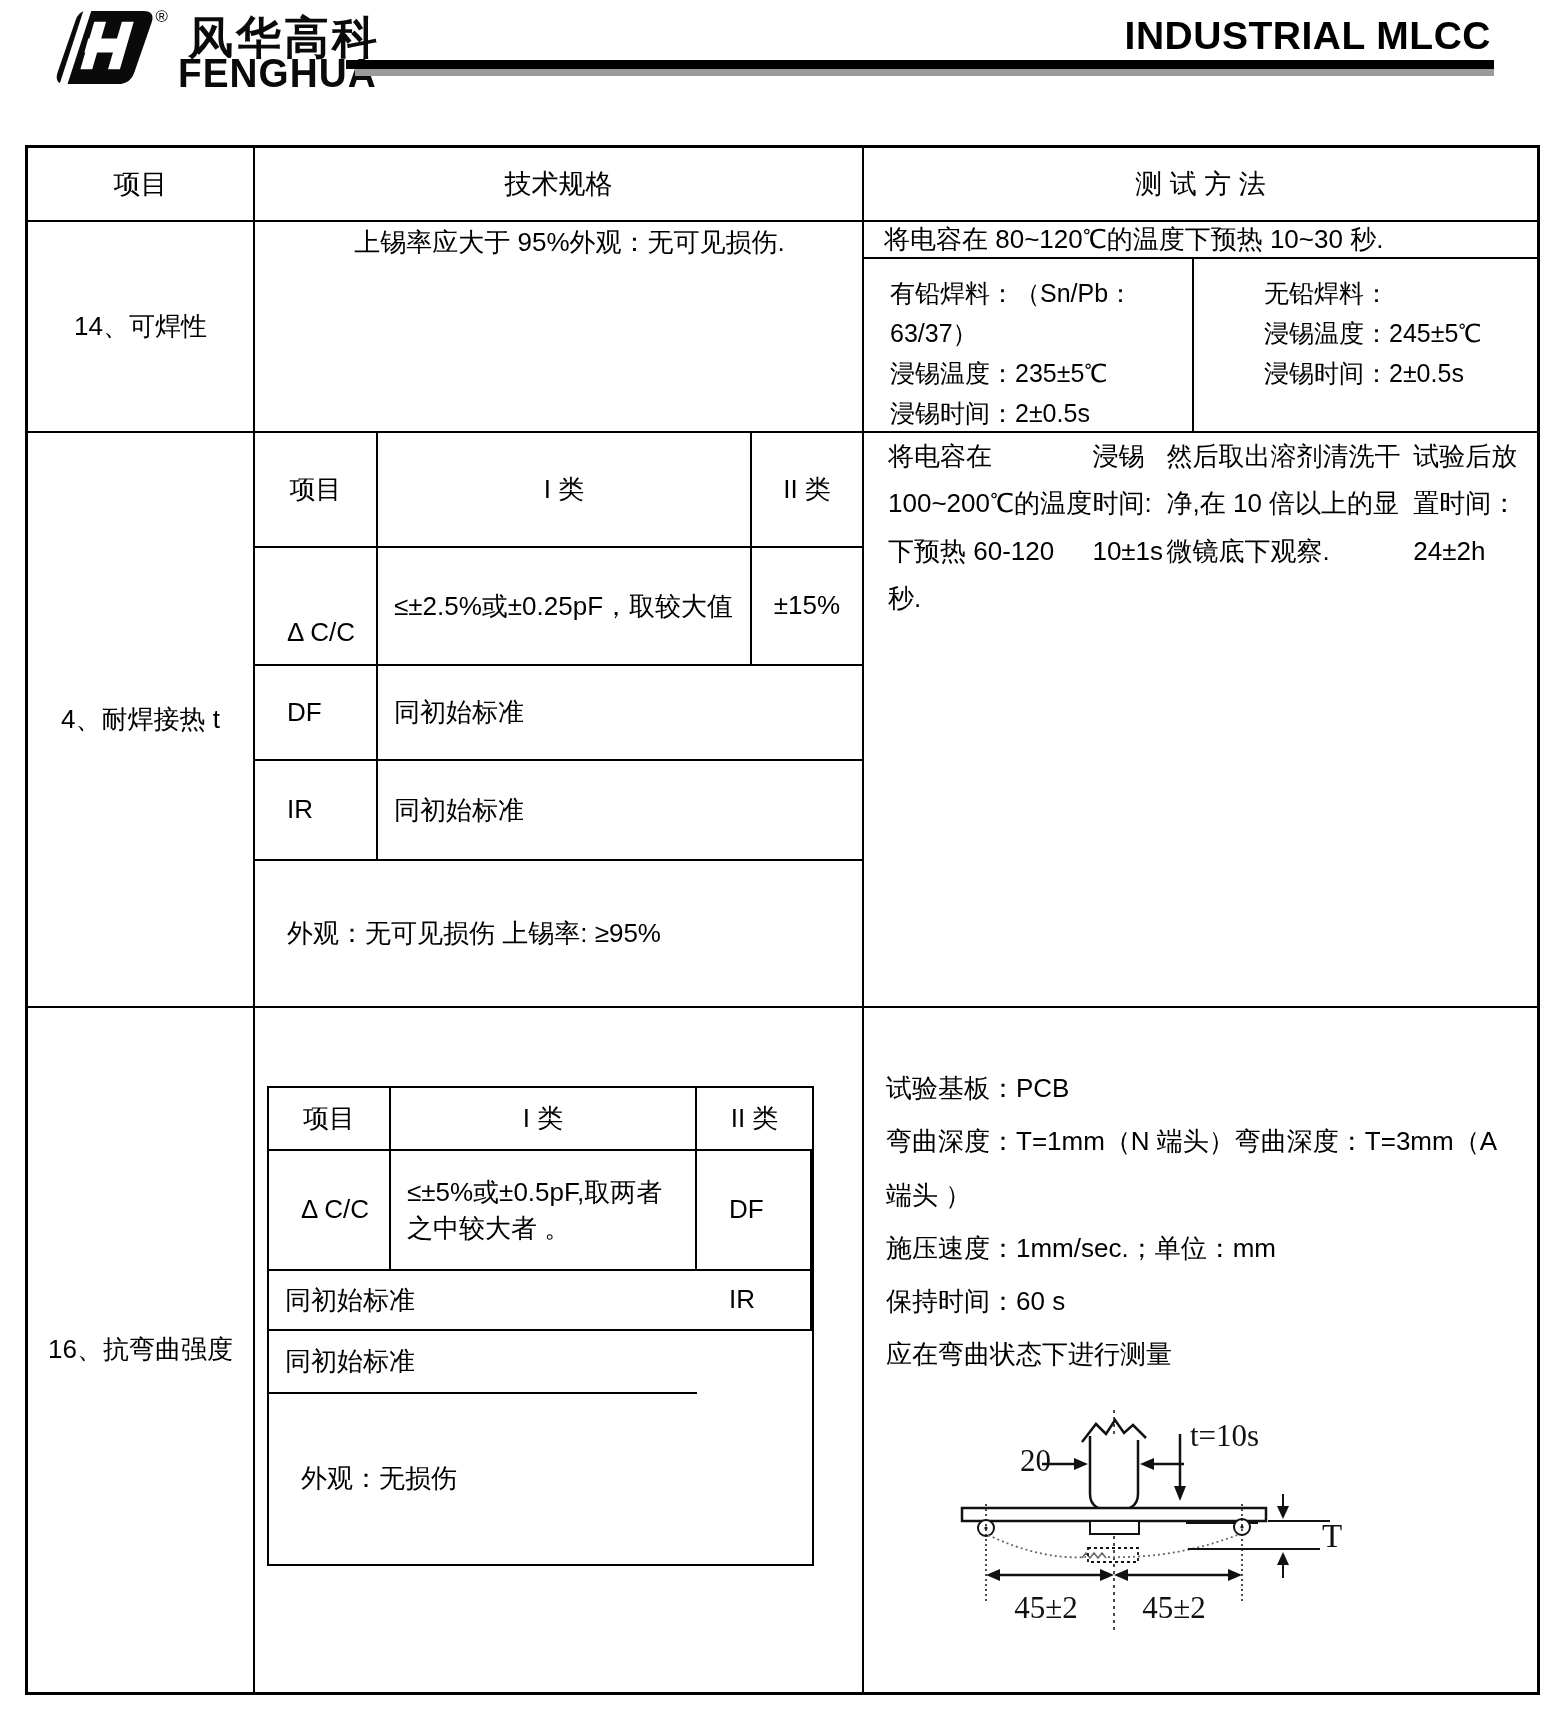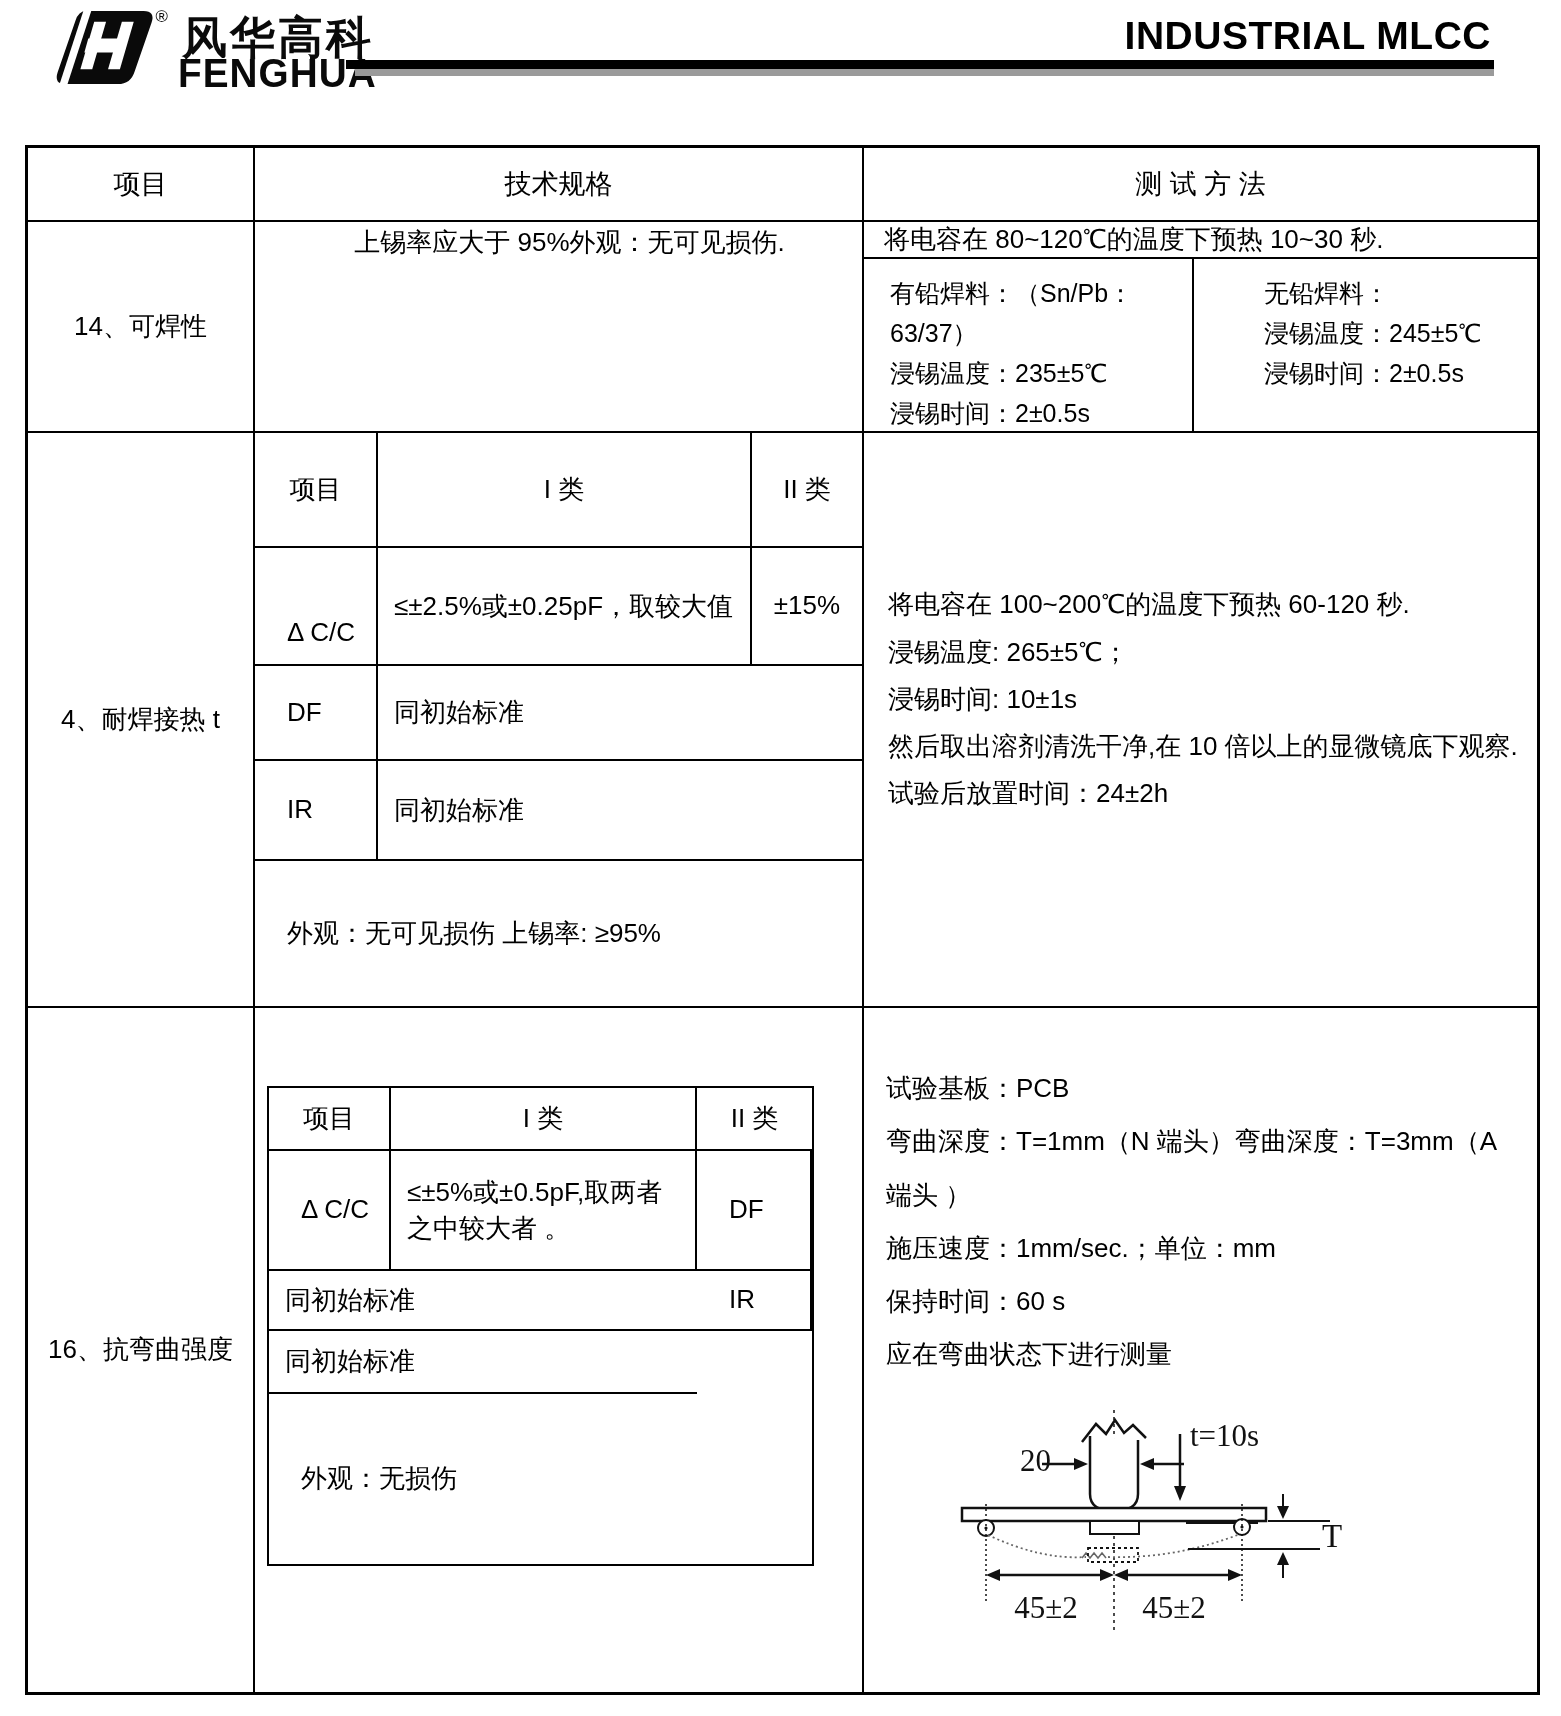--- a/index.html
+++ b/index.html
@@ -2,21 +2,21 @@
 <html><head>
 <meta charset="utf-8">
 <style>
   html,body{margin:0;padding:0;background:#888;}
   #canvas{
     position:relative;width:1561px;height:1716px;background:#fff;
     font-family:"Liberation Sans",sans-serif;color:#000;overflow:hidden;
   }
   
   #logo{position:absolute;left:52px;top:6px;width:120px;height:84px;}
-  #brand-cn{position:absolute;left:182px;top:8px;font-size:45px;font-weight:700;letter-spacing:3px;color:#0a0a0a;}
+  #brand-cn{position:absolute;left:188px;top:8px;font-size:45px;font-weight:700;letter-spacing:3px;color:#0a0a0a;}
   #brand-en{position:absolute;left:178px;top:50px;font-size:38px;font-weight:700;letter-spacing:1px;color:#0a0a0a;transform:scale(1.02,1.08);transform-origin:left top;}
   #doc-title{position:absolute;right:70px;top:14px;font-size:39px;font-weight:700;letter-spacing:.5px;}
   #rule{position:absolute;left:346px;top:60px;width:1148px;}
   #rule .b1{height:9px;background:#000;}
   #rule .b2{height:7px;background:#9a9a9a;margin-left:9px;width:1139px;}
   
   #tbl{
     position:absolute;left:25px;top:145px;width:1509px;height:1544px;
     border:3px solid #000;display:grid;
     grid-template-columns:227px 609px 673px;
@@ -44,21 +44,21 @@
   .itbl .lft{padding-left:32px;}
   .itbl .low{align-items:flex-end;padding-bottom:14px;}
   .itbl15{grid-template-columns:123px 374px 1fr;grid-template-rows:115px 118px 95px 100px 1fr;}
   .sp2{grid-column:span 2;}
   .sp3{grid-column:span 3;text-align:right;}
   .box16{position:absolute;left:12px;top:78px;width:547px;height:480px;border:2px solid #000;box-sizing:border-box;}
   .itbl16{grid-template-columns:122px 306px 1fr;grid-template-rows:63px 120px 60px 63px 1fr;}
   .pad-val{padding:10px 14px 10px 16px;line-height:1.4;}
   .rel{position:relative;}
   
-  .m15{display:flex;flex-direction:column;justify-content:center;padding:0 14px 40px 24px;}
+  .m15{display:flex;flex-direction:row;justify-content:center;padding:0 14px 40px 24px;}
   .m15 div{line-height:1.82;}
   .m16{padding:54px 10px 0 22px;}
   .m16 .ln{line-height:2.05;}
   #diagram{margin:26px 0 0 10px;display:block;}
 </style>
 </head>
 <body>
 
 <div id="canvas">
 
@@ -120,21 +120,20 @@
         <div class="bb sp2 pad-val">同初始标准</div>
 
         <div class="br bb lft">IR</div>
         <div class="bb sp2 pad-val">同初始标准</div>
 
         <div class="sp3 lft">外观：无可见损伤 上锡率: ≥95%</div>
       </div>
     </div>
     <div class="bb m15">
       <div>将电容在 100~200℃的温度下预热 60-120 秒.</div>
-      <div>浸锡温度: 265±5℃；</div>
       <div>浸锡时间: 10±1s</div>
       <div>然后取出溶剂清洗干净,在 10 倍以上的显微镜底下观察.</div>
       <div>试验后放置时间：24±2h</div>
     </div>
 
     <div class="br cc">16、抗弯曲强度</div>
     <div class="br rel">
       <div class="box16">
         <div class="itbl itbl16">
           <div class="br bb ctr">项目</div>

